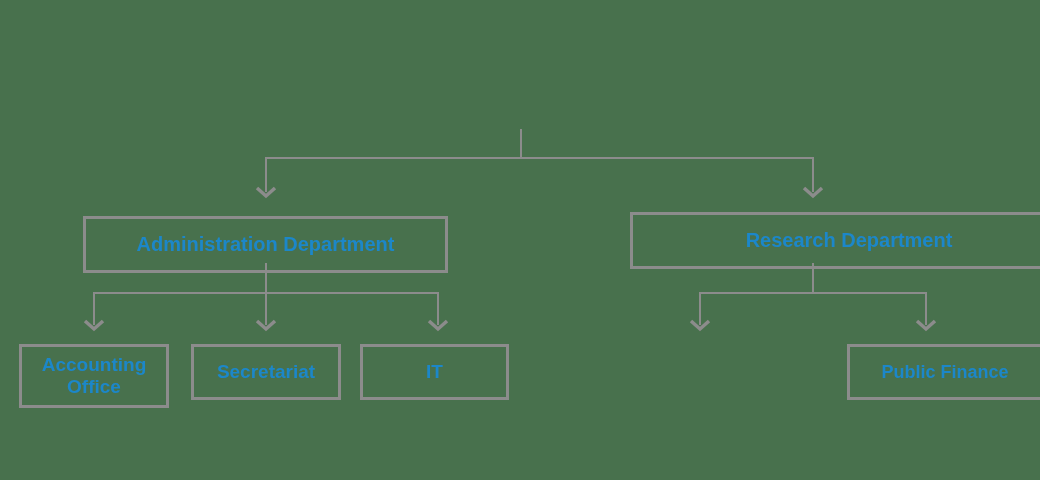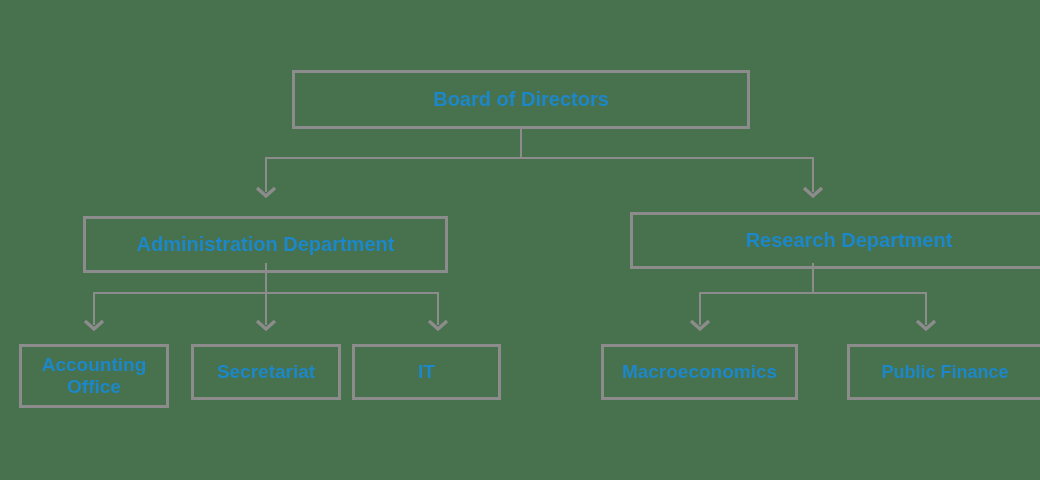--- a/index.html
+++ b/index.html
@@ -48,21 +48,21 @@
     align-items: center;
     justify-content: center;
     text-align: center;
     padding: 2px 4px;
   }
   .node-board        { left: 292px; top: 70px;  width: 458px; height: 59px; }
   .node-admin        { left: 83px;  top: 216px; width: 365px; height: 57px; }
   .node-research     { left: 630px; top: 212px; width: 438px; height: 57px; }
   .node-accounting   { left: 19px;  top: 344px; width: 150px; height: 64px; font-size: 19px; }
   .node-secretariat  { left: 191px; top: 344px; width: 150px; height: 56px; font-size: 19px; }
-  .node-it           { left: 352px; top: 344px; width: 149px; height: 56px; font-size: 19px; }
+  .node-it           { left: 360px; top: 344px; width: 149px; height: 56px; font-size: 19px; }
   .node-macro        { left: 601px; top: 344px; width: 197px; height: 56px; font-size: 19px; }
   .node-finance      { left: 828px; top: 344px; width: 196px; height: 56px; font-size: 18px; margin-left: 19px; }
 </style>
 </head>
 <body>
 
 <div class="stage">
 
   <svg class="connectors" viewBox="0 0 1040 480" xmlns="http://www.w3.org/2000/svg" aria-hidden="true">
 
@@ -82,23 +82,20 @@
     <path class="chev" d="M429 321 L438 329 L447 321"></path>
 
     <line class="cline" x1="813" y1="263" x2="813" y2="293"></line>
     <line class="cline" x1="700" y1="293" x2="926" y2="293"></line>
     <line class="cline" x1="700" y1="292" x2="700" y2="325"></line>
     <line class="cline" x1="926" y1="292" x2="926" y2="325"></line>
     <path class="chev" d="M691 321 L700 329 L709 321"></path>
     <path class="chev" d="M917 321 L926 329 L935 321"></path>
   </svg>
 
-  <div class="node node-board">
-    <span>Board of Directors</span>
-  </div>
 
   <div class="node node-admin">
     <span>Administration Department</span>
   </div>
 
   <div class="node node-research">
     <span>Research Department</span>
   </div>
 
   <div class="node node-accounting">
@@ -106,21 +103,18 @@
   </div>
 
   <div class="node node-secretariat">
     <span>Secretariat</span>
   </div>
 
   <div class="node node-it">
     <span>IT</span>
   </div>
 
-  <div class="node node-macro">
-    <span>Macroeconomics</span>
-  </div>
 
   <div class="node node-finance">
     <span>Public Finance</span>
   </div>
 
 </div>
 
 </body></html>

